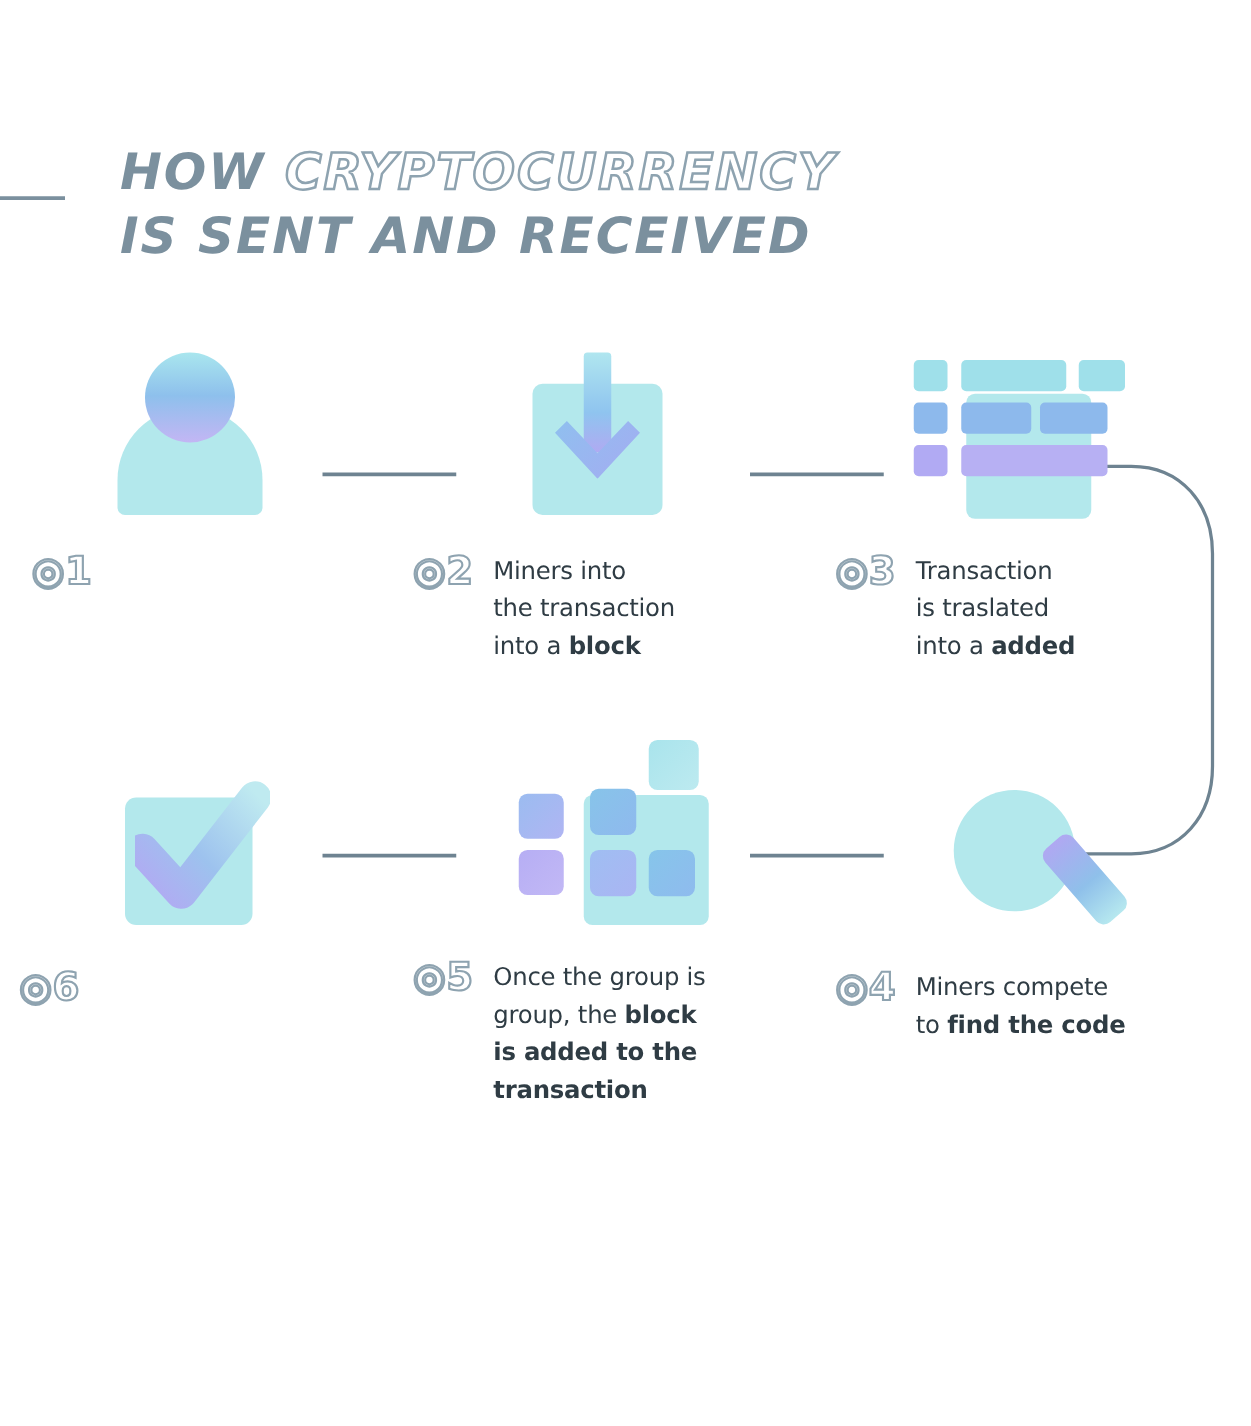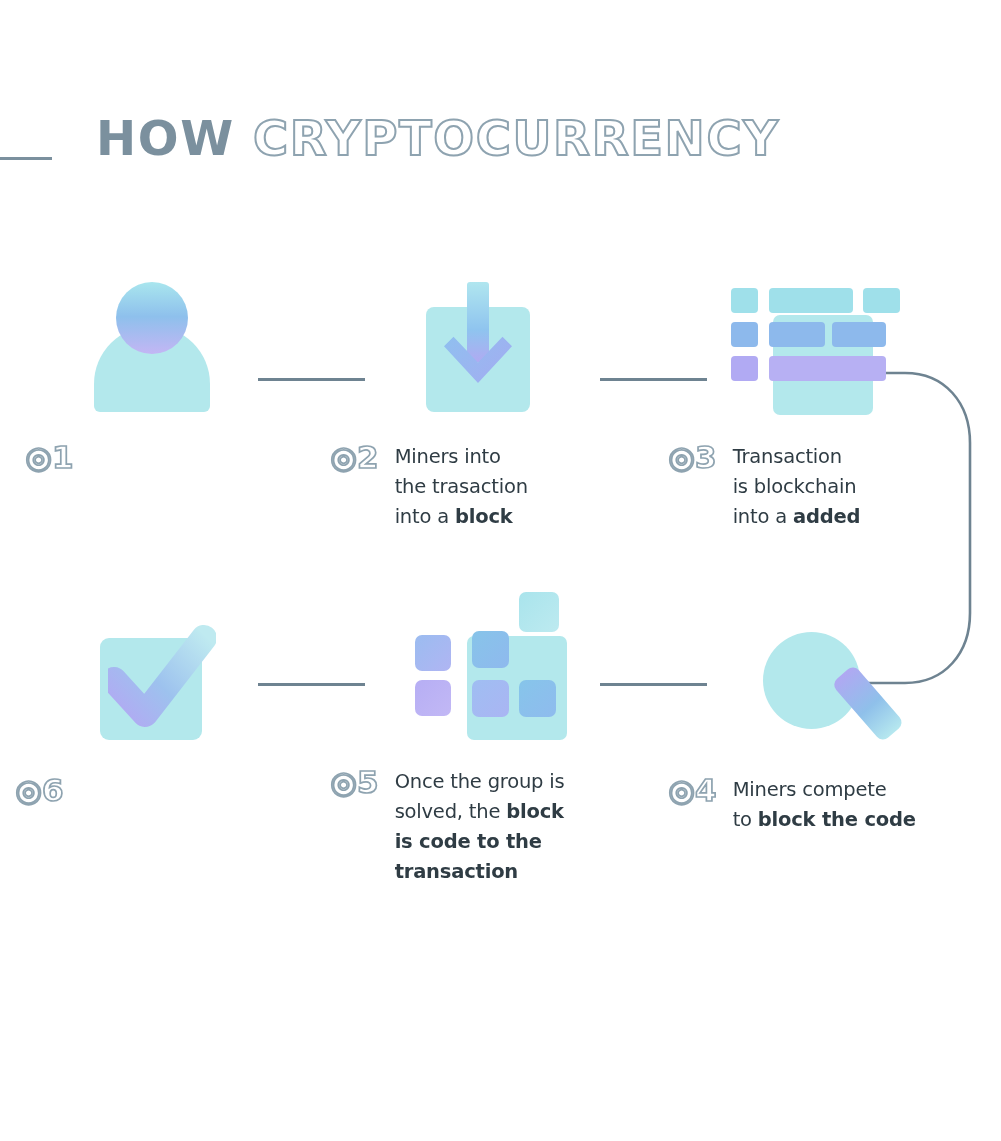--- a/index.html
+++ b/index.html
@@ -21,26 +21,27 @@
     left: 0px; top: 157px;
     width: 52px; height: 3px;
     background: #7b909e;
   }
   .title-block {
     position: absolute;
     left: 96px; top: 113px;
     width: 700px;
   }
   .title-line {
-    font-size: 48px;
+    font-size: 40px;
     font-weight: 700;
     letter-spacing: 1.6px;
     line-height: 51px;
     white-space: nowrap;
     font-family: "DejaVu Sans", sans-serif;
+    font-style: italic;
   }
   .t-solid { color: #7b909e; }
   .t-outline {
     color: transparent;
     -webkit-text-stroke: 2px #8ea3b0;
     text-stroke: 2px #8ea3b0;
   }
 
   
   .step {
@@ -189,20 +190,21 @@
 </style>
 </head>
 <body>
 
 <div class="canvas">
 
   <div class="accent-dash"></div>
 
   <div class="title-block">
     <div class="title-line"><span class="t-solid">HOW</span><span class="t-solid">&nbsp;</span><span class="t-outline">CRYPTOCURRENCY</span></div>
+    <div class="title-line t-solid">IS SENT AND RECEIVED</div>
   </div>
 
   <div class="connector" style="left:258px; top:378px; width:107px;"></div>
   <div class="connector" style="left:600px; top:378px; width:107px;"></div>
 
   <div class="connector" style="left:258px; top:683px; width:107px;"></div>
   <div class="connector" style="left:600px; top:683px; width:107px;"></div>
 
   <div class="arc-wrap">
     <svg width="125" height="320" viewBox="0 0 125 320" fill="none" xmlns="http://www.w3.org/2000/svg">
@@ -225,21 +227,21 @@
   <div class="step" style="left:330px; top:282px;">
     <div class="icon-area">
       <div class="ic" style="left:96px; top:0px; width:104px; height:132px;">
         <div class="dl-box"></div>
         <div class="dl-stem"></div>
         <div class="dl-head"></div>
       </div>
     </div>
     <div class="step-body" style="margin-top:20px;">
       <div class="step-num">◎2</div>
-      <div class="step-text"><span>Miners into</span><br><span>the trasaction</span><br><span>into a </span><b>block</b></div>
+      <div class="step-text"><span>Miners into</span><br><span>the transaction</span><br><span>into a </span><b>block</b></div>
     </div>
   </div>
 
   <div class="step" style="left:668px; top:282px;">
     <div class="icon-area">
       <div class="ic" style="left:55px; top:0px; width:155px; height:135px;">
         <div class="li-panel"></div>
 
         <div class="li-bar" style="left:8px;  top:6px;  width:27px; height:25px; background:#9fe0ea;"></div>
         <div class="li-bar" style="left:46px; top:6px;  width:84px; height:25px; background:#9fe0ea;"></div>
@@ -248,21 +250,21 @@
         <div class="li-bar" style="left:8px;  top:40px; width:27px; height:25px; background:#8db9ec;"></div>
         <div class="li-bar" style="left:46px; top:40px; width:56px; height:25px; background:#8db9ec;"></div>
         <div class="li-bar" style="left:109px;top:40px; width:54px; height:25px; background:#8db9ec;"></div>
 
         <div class="li-bar" style="left:8px;  top:74px; width:27px; height:25px; background:#b1aaf3;"></div>
         <div class="li-bar" style="left:46px; top:74px; width:117px;height:25px; background:#b7b0f3;"></div>
       </div>
     </div>
     <div class="step-body" style="margin-top:20px;">
       <div class="step-num">◎3</div>
-      <div class="step-text"><span>Transaction</span><br><span>is blockchain</span><br><span>into a </span><b>added</b></div>
+      <div class="step-text"><span>Transaction</span><br><span>is traslated</span><br><span>into a </span><b>added</b></div>
     </div>
   </div>
 
   <div class="step" style="left:15px; top:612px;">
     <div class="icon-area" style="height:145px;">
       <div class="ic" style="left:75px; top:10px; width:130px; height:128px;">
         <div class="ck-box"></div>
         <svg class="ck-mark" viewBox="0 0 108 110" fill="none" xmlns="http://www.w3.org/2000/svg">
           <defs>
             <linearGradient id="ckGrad" x1="8" y1="95" x2="96" y2="12" gradientUnits="userSpaceOnUse">
@@ -287,30 +289,30 @@
         <div class="bl-sq" style="left:104px; top:0px;  width:40px; height:40px; background:linear-gradient(135deg,#a9e4ec,#bdeaf0);"></div>
         <div class="bl-sq" style="left:0px;   top:43px; width:36px; height:36px; background:linear-gradient(135deg,#9bbcf0,#b0b5f3);"></div>
         <div class="bl-sq" style="left:0px;   top:88px; width:36px; height:36px; background:linear-gradient(135deg,#b6aef4,#c2b8f5);"></div>
         <div class="bl-sq" style="left:57px;  top:39px; width:37px; height:37px; background:linear-gradient(135deg,#87c4e9,#8fb9ee);"></div>
         <div class="bl-sq" style="left:57px;  top:88px; width:37px; height:37px; background:linear-gradient(135deg,#9fbef2,#aab5f3);"></div>
         <div class="bl-sq" style="left:104px; top:88px; width:37px; height:37px; background:linear-gradient(135deg,#86c5ea,#8fbbee);"></div>
       </div>
     </div>
     <div class="step-body" style="margin-top:10px;">
       <div class="step-num">◎5</div>
-      <div class="step-text"><span>Once the group is</span><br><span>solved, the </span><b>block</b><br><b>is code to the</b><br><b>transaction</b></div>
+      <div class="step-text"><span>Once the group is</span><br><span>group, the </span><b>block</b><br><b>is added to the</b><br><b>transaction</b></div>
     </div>
   </div>
 
   <div class="step" style="left:668px; top:612px;">
     <div class="icon-area" style="height:145px;">
       <div class="ic" style="left:85px; top:10px; width:145px; height:132px;">
         <div class="mg-circle"></div>
         <div class="mg-handle"></div>
       </div>
     </div>
     <div class="step-body" style="margin-top:18px;">
       <div class="step-num">◎4</div>
-      <div class="step-text"><span>Miners compete</span><br><span>to </span><b>block the code</b></div>
+      <div class="step-text"><span>Miners compete</span><br><span>to </span><b>find the code</b></div>
     </div>
   </div>
 
 </div>
 
 </body></html>

